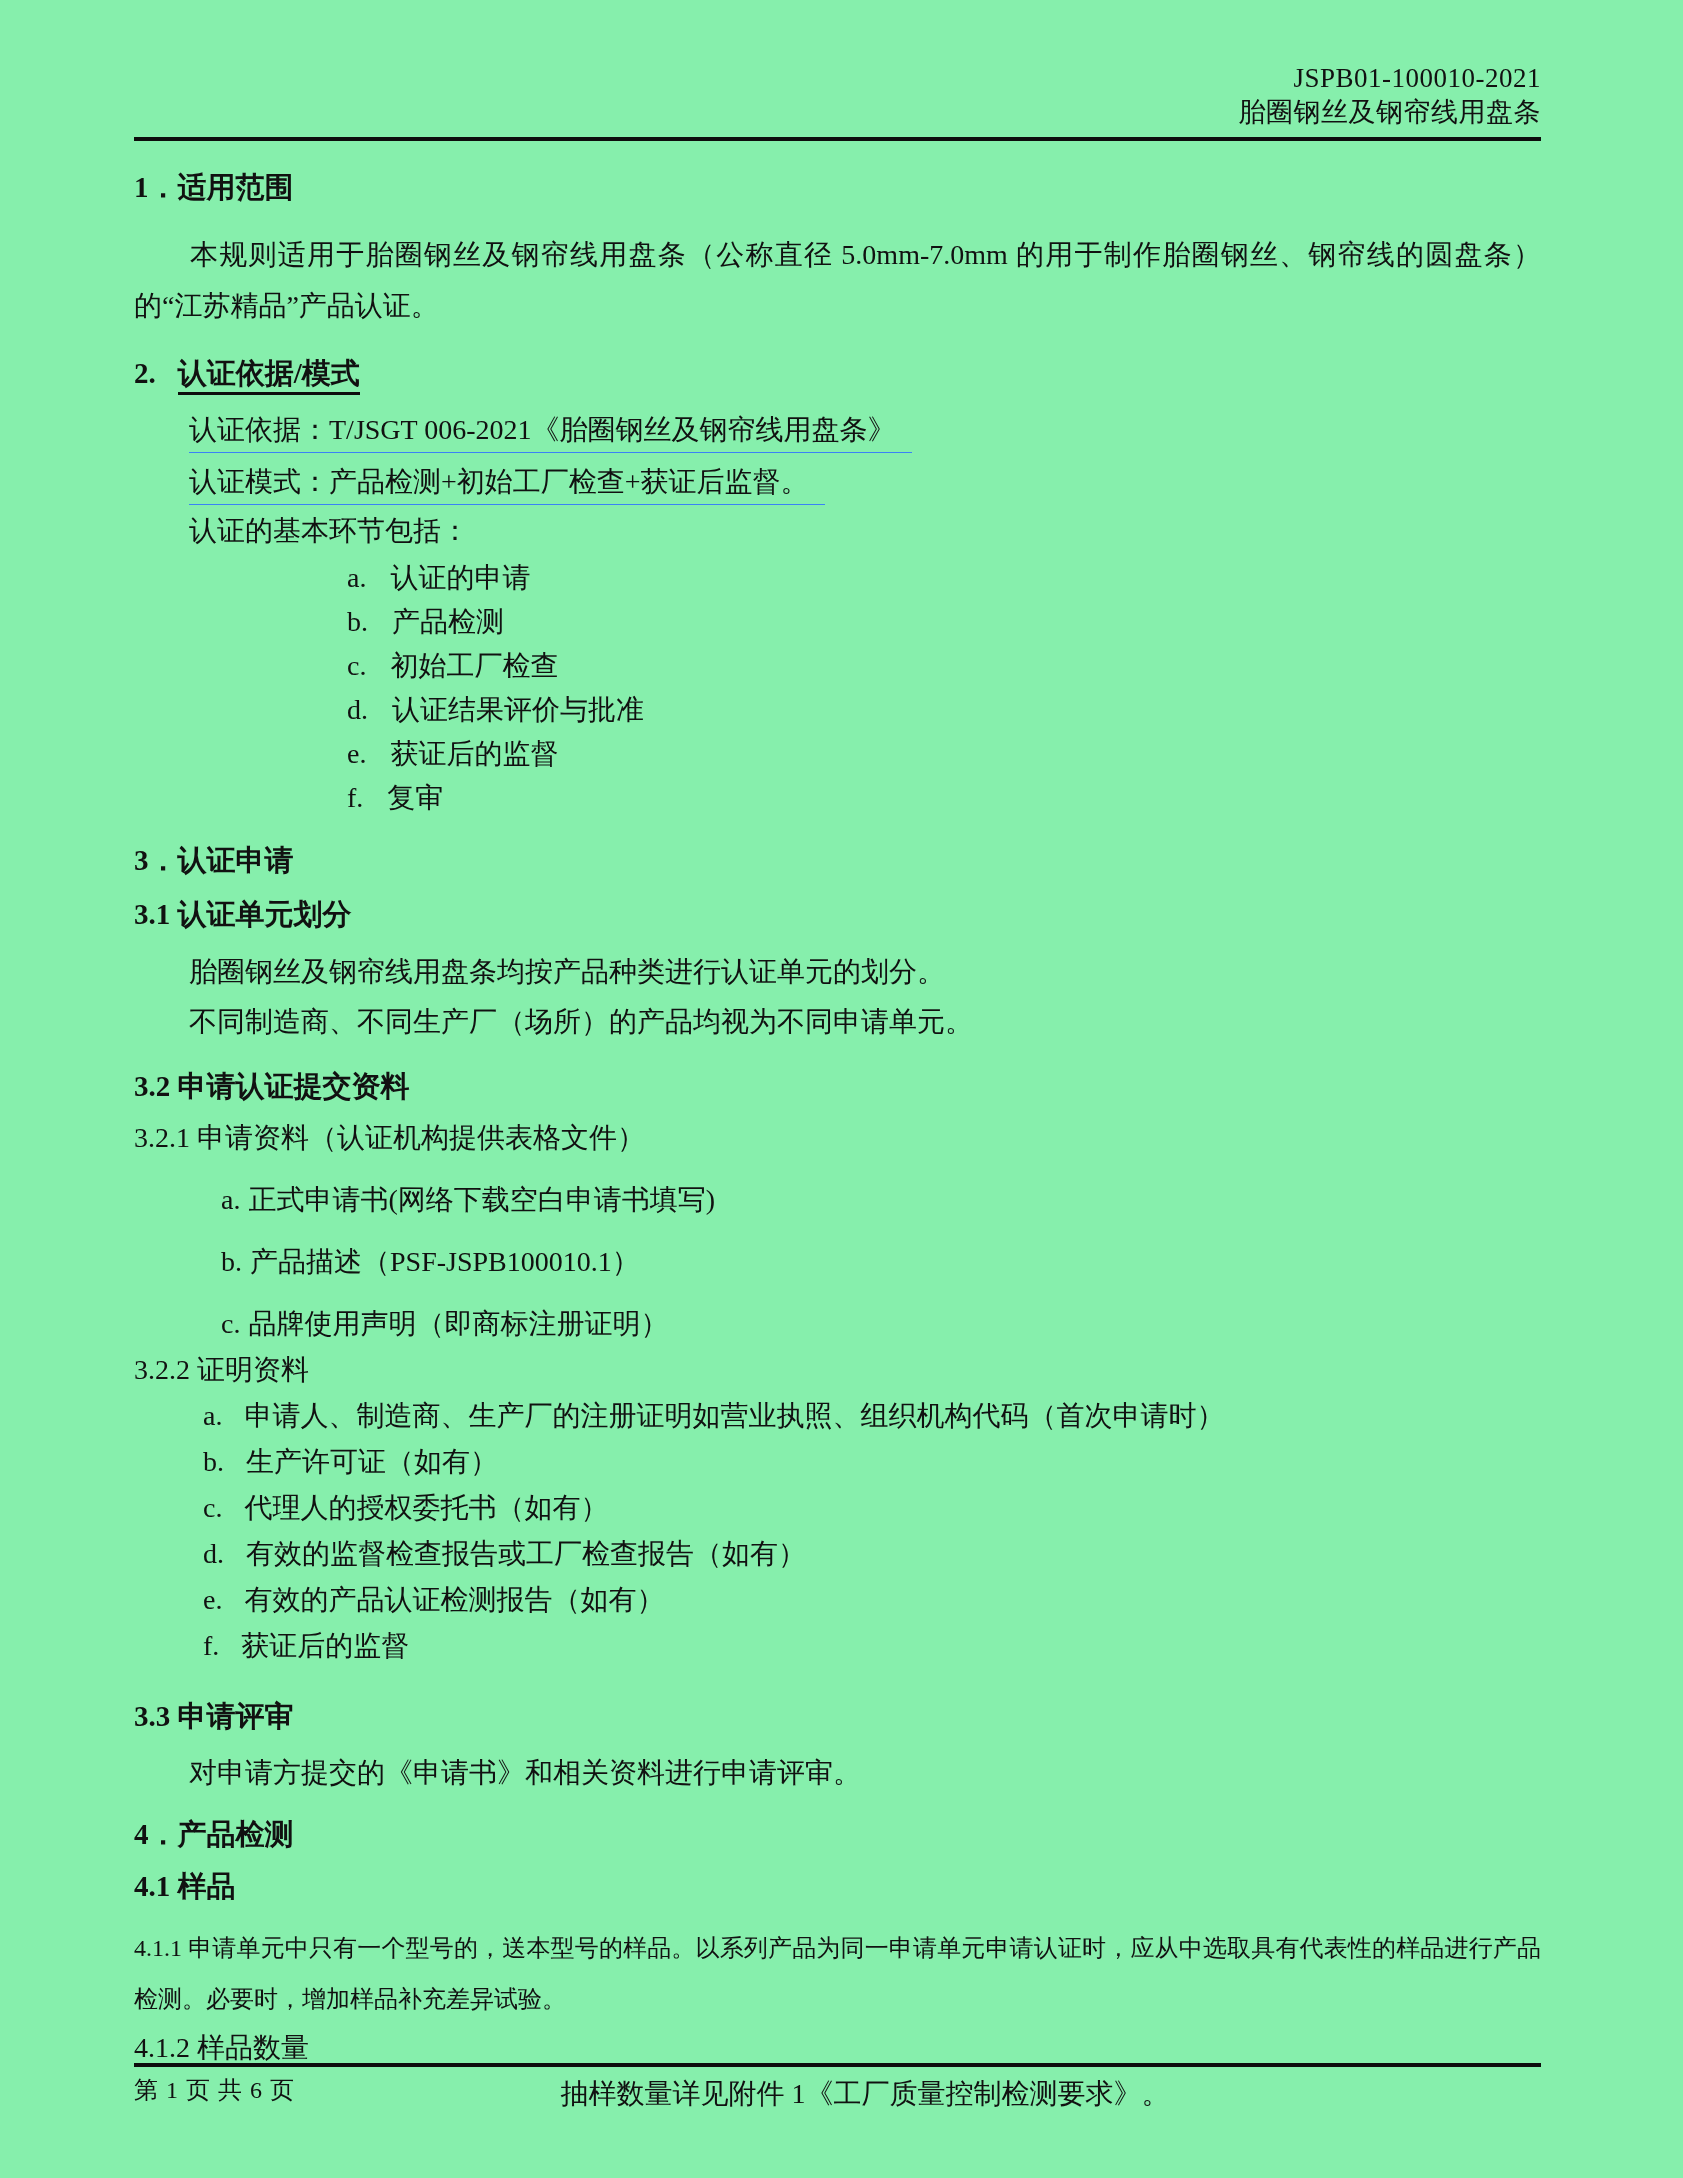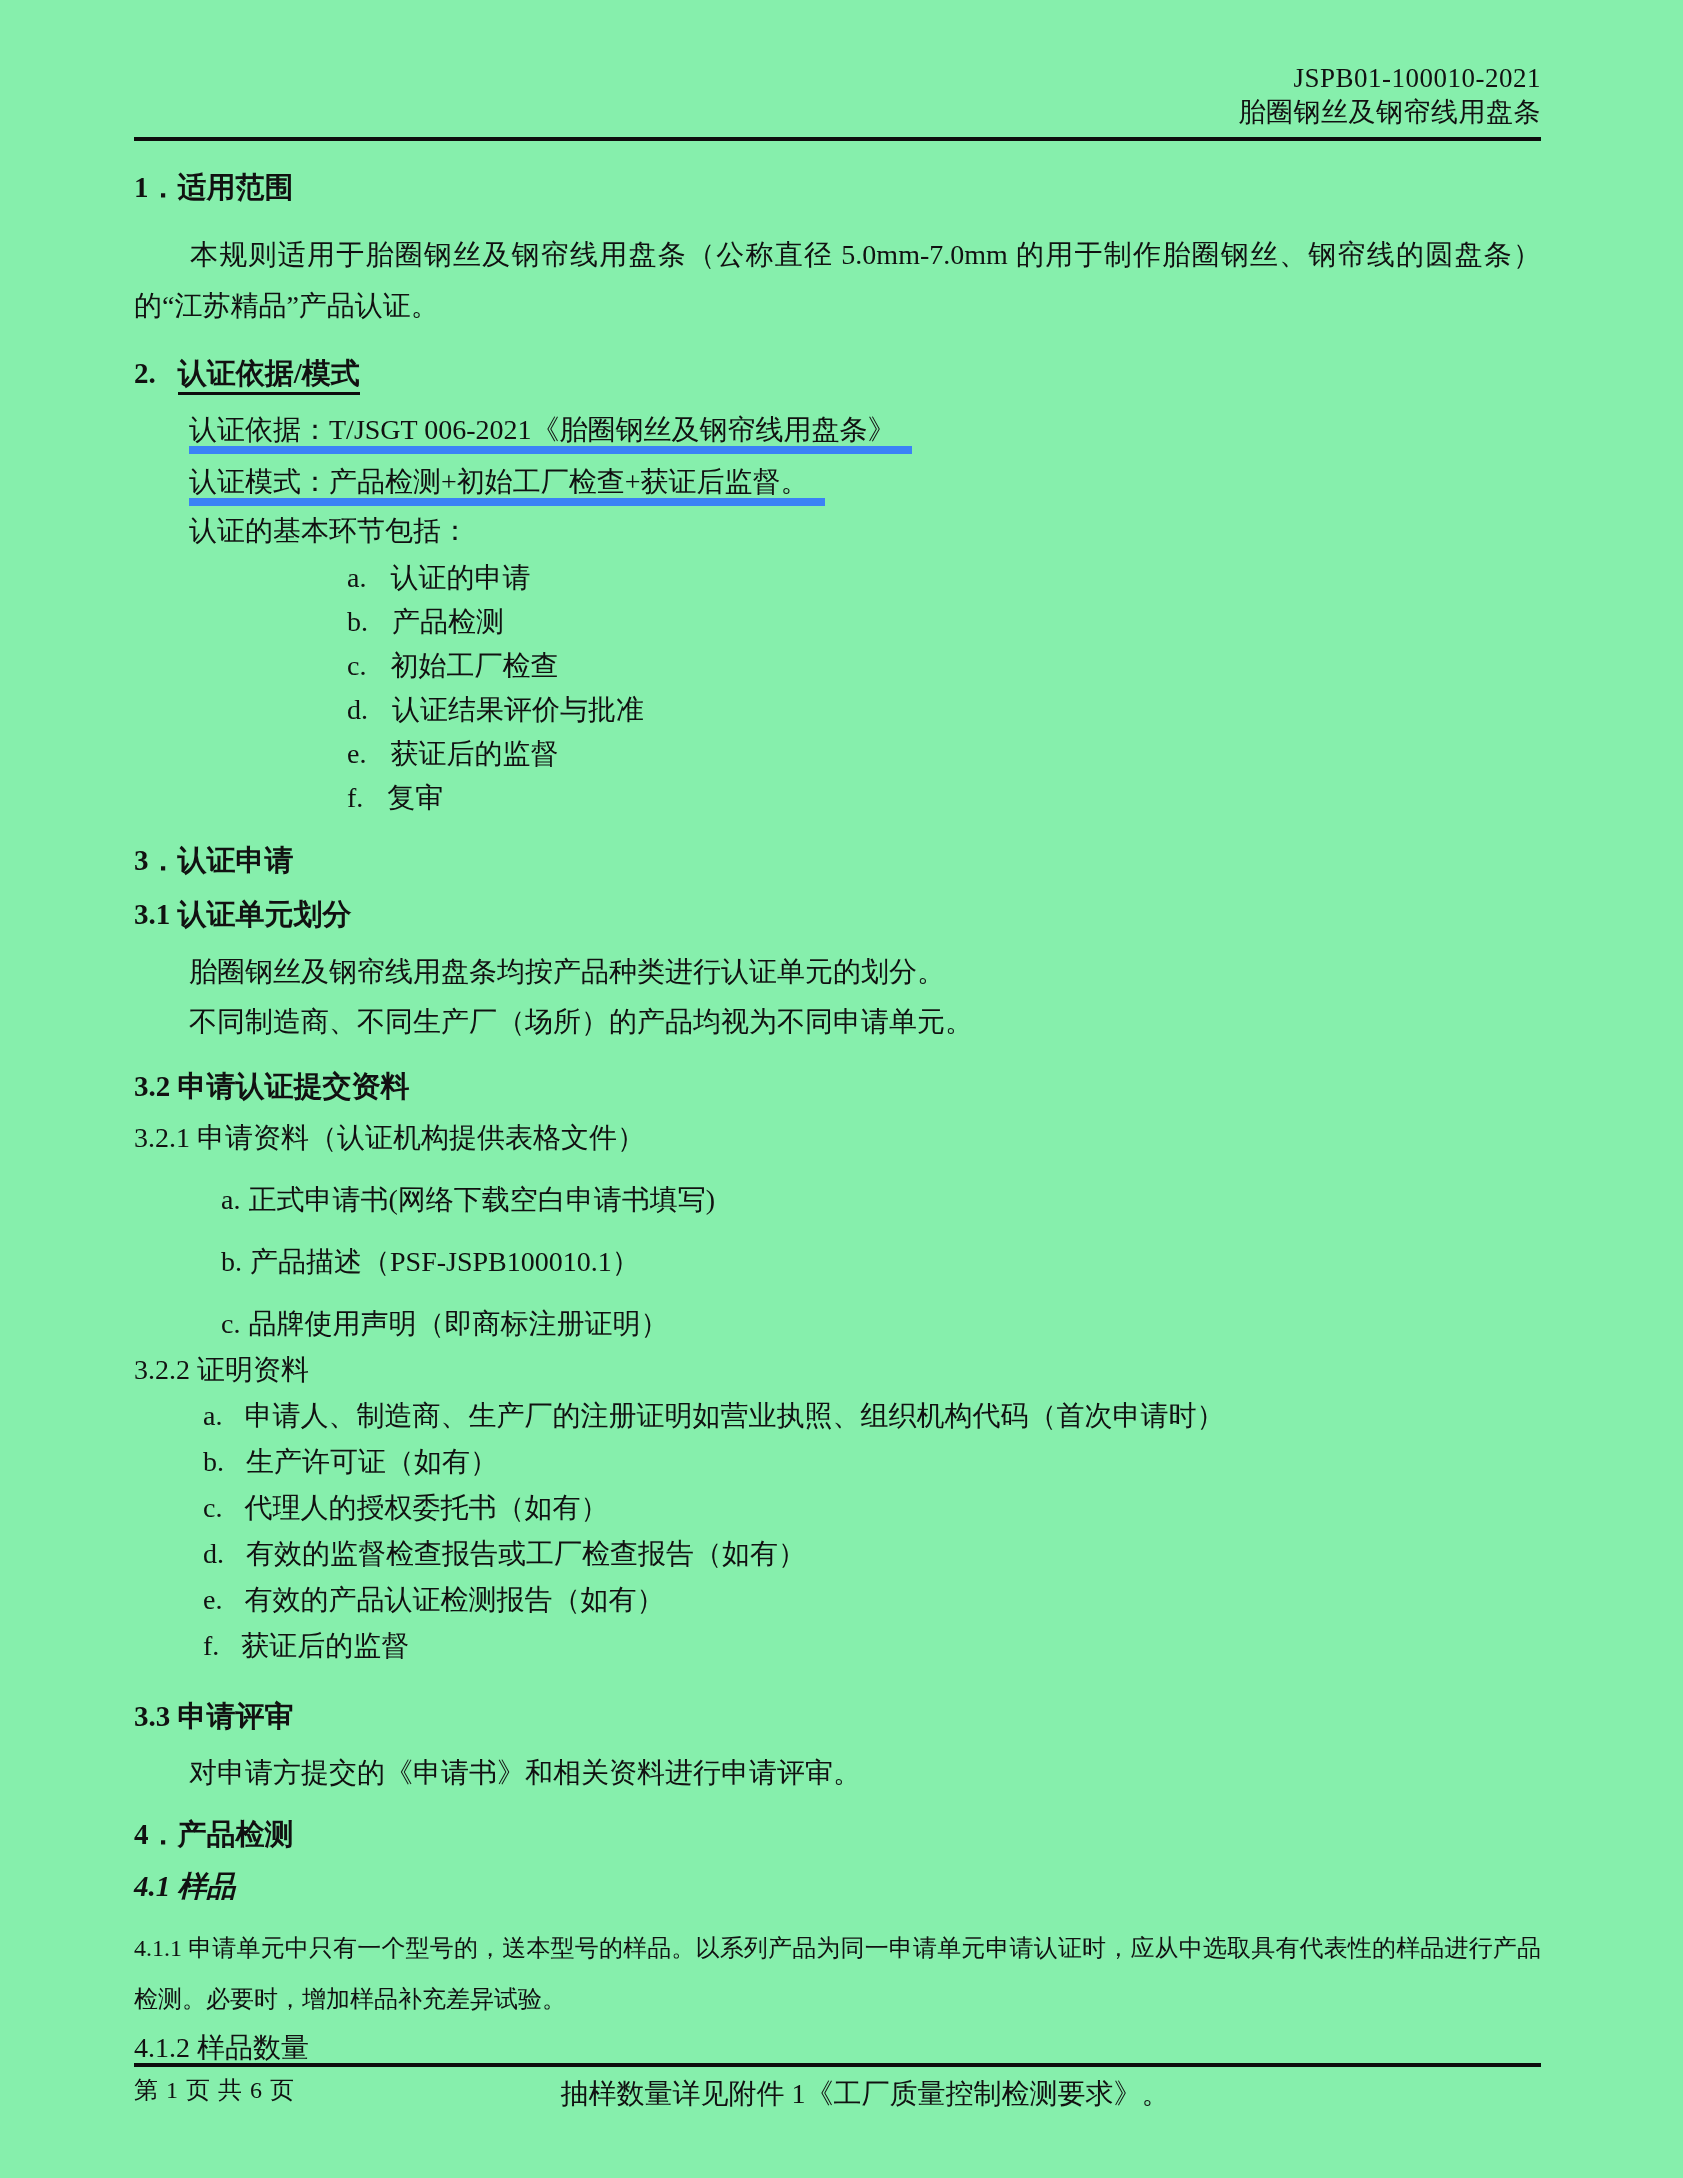--- a/index.html
+++ b/index.html
@@ -26,41 +26,41 @@
   .h-lv2{font-size:29px;font-weight:bold;line-height:38px;}
   .h-plain{font-size:28px;font-weight:normal;line-height:38px;}
   
   .para-indent{font-size:28px;line-height:51px;margin-top:22px;text-indent:2em;text-align:justify;}
   
   .h-s2{margin-top:20px;line-height:44px;font-size:29px;font-weight:bold;display:block;}
   .h-s2 .num{margin-right:22px;}
   .h-s2 .utext{border-bottom:3px solid #0d0d0d;padding-bottom:3px;}
   .uline-row{margin-top:12px;padding-left:55px;font-size:28px;line-height:46px;}
   .uline-row.second{margin-top:6px;}
-  .uline-row .utext{border-bottom:8px solid #3b82f6;padding-bottom:1px;padding-right:16px;}
+  .uline-row .utext{border-bottom:1px solid #3b82f6;padding-bottom:7px;padding-right:16px;}
   .steps-intro{margin-top:6px;padding-left:55px;font-size:28px;line-height:40px;}
   .step{margin-top:10px;padding-left:213px;font-size:28px;line-height:34px;}
   .step .lbl{margin-right:24px;}
   
   .h-s3{margin-top:26px;}
   .h-s31{margin-top:16px;}
   .s31-line{margin-top:0;padding-left:55px;font-size:28px;line-height:50px;}
   .s31-line.first{margin-top:14px;}
   .h-s32{margin-top:20px;}
   .h-s321{margin-top:14px;line-height:38px;}
   .item-321{margin-top:24px;padding-left:87px;font-size:28px;line-height:38px;}
   .item-321 .lbl{margin-right:8px;}
   .h-s322{margin-top:8px;line-height:38px;}
   .item-322{margin-top:8px;padding-left:69px;font-size:28px;line-height:38px;}
   .item-322 .lbl{margin-right:22px;}
   .h-s33{margin-top:32px;}
   .s33-body{margin-top:16px;padding-left:55px;font-size:28px;line-height:44px;}
   
   .h-s4{margin-top:20px;}
-  .h-s41{margin-top:14px;font-style:italic;}
+  .h-s41{margin-top:14px;}
   .s411-para{margin-top:18px;font-size:24px;line-height:51px;text-align:justify;}
   .s412-h{font-size:28px;line-height:46px;}
   .s412-body{padding-left:55px;font-size:28px;line-height:46px;text-align:center;}
   
   .doc-footer{position:absolute;left:134px;right:142px;top:2063px;}
   .footer-text{text-align:left;font-size:24px;line-height:30px;margin-top:8px;letter-spacing:1px;}
 </style>
 </head>
 <body>
 

